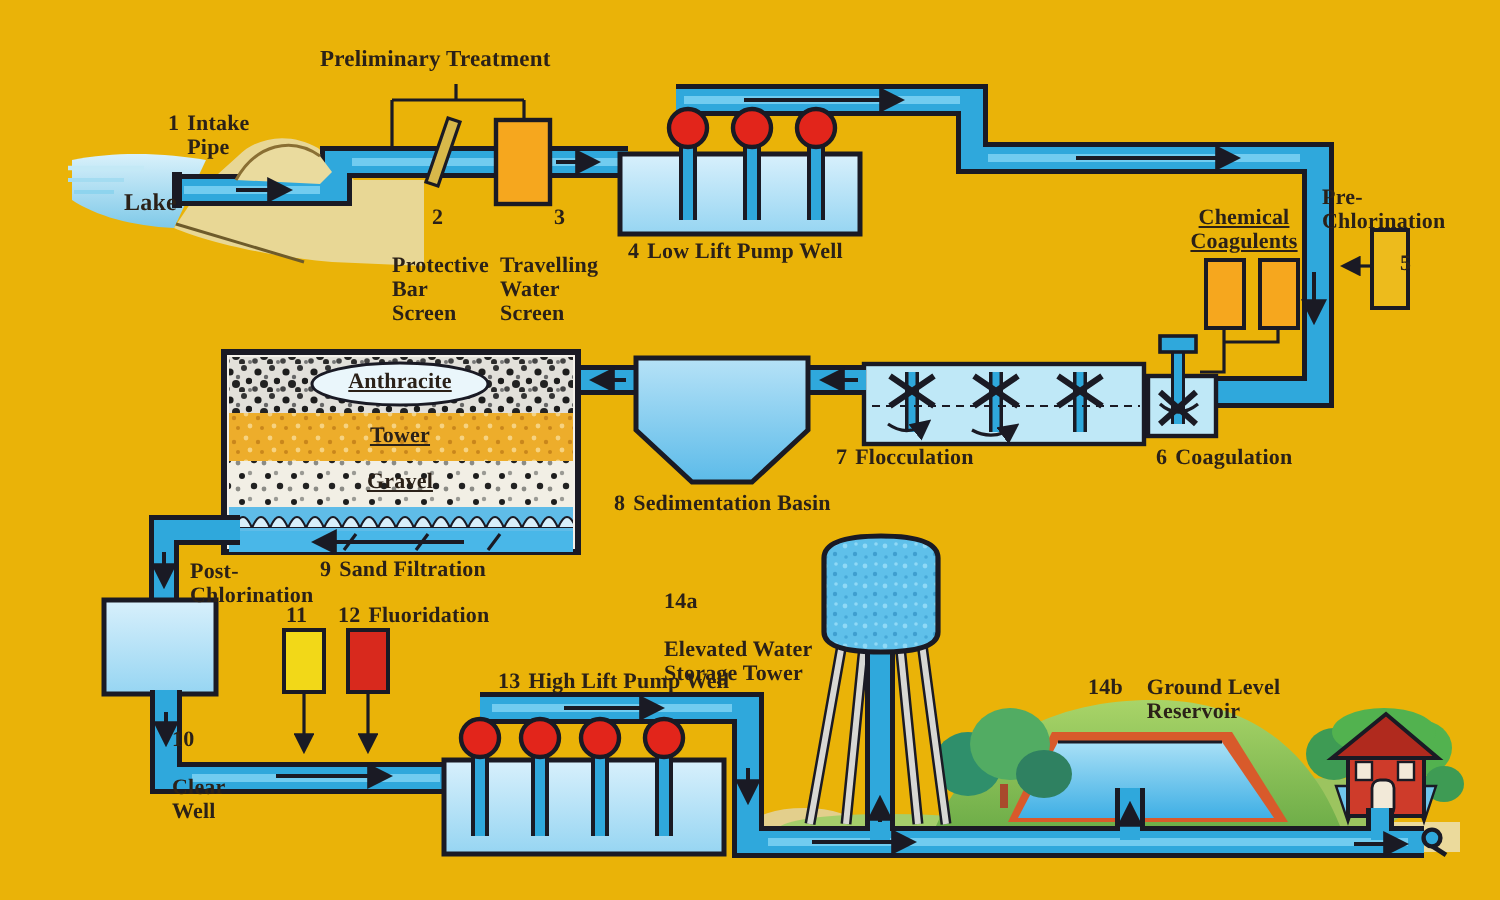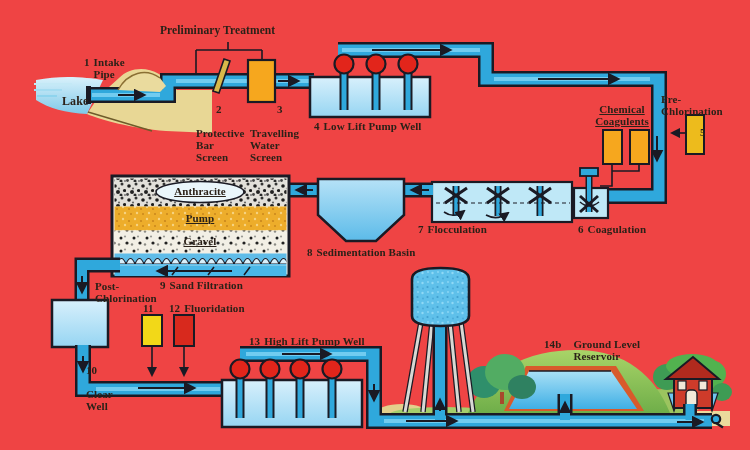--- a/index.html
+++ b/index.html
@@ -1,16 +1,16 @@
 <!DOCTYPE html>
 <html><head>
 <meta charset="utf-8">
 <style>
   html,body{margin:0;padding:0;}
-  #stage{position:relative;width:750px;height:450px;background:#ef4444;overflow:hidden;
+  #stage{position:relative;width:750px;height:450px;background:#eab308;overflow:hidden;
          font-family:"Liberation Serif","DejaVu Serif",serif;}
   #art{position:absolute;left:0;top:0;}
   .lab{position:absolute;font-weight:700;font-size:11px;color:#2B2118;line-height:1.1;
        white-space:pre-line;letter-spacing:.1px;}
   .row{display:flex;gap:4px;align-items:flex-start;white-space:pre-line;}
   .ctr{text-align:center;text-decoration:underline;}
   .pd{stroke:#1A1A24;fill:none;}
   .pb{stroke:#2FA8DC;fill:none;}
   .ph{stroke:#79CFF2;fill:none;opacity:.9;}
   .ar{stroke:#1A1A24;stroke-width:2;fill:none;}
@@ -370,24 +370,29 @@
 <div class="lab row" style="left:169px;top:302px;align-items:center;">
   <span class="num">12</span>
   <span>Fluoridation</span>
 </div>
 
 <div class="lab row" style="left:249px;top:335px;">
   <span class="num">13</span>
   <span>High Lift Pump Well</span>
 </div>
 
+<div class="lab" style="left:332px;top:283px;">
+  <div>14a</div>
+  <div>Elevated Water
+Storage Tower</div>
+</div>
 
 <div class="lab row" style="left:544px;top:338px;gap:12px;">
   <span class="num">14b</span>
   <span>Ground Level
 Reservoir</span>
 </div>
 
 <div class="lab ctr" style="left:158px;top:185px;width:84px;">Anthracite</div>
-<div class="lab ctr" style="left:158px;top:212px;width:84px;">Pump</div>
+<div class="lab ctr" style="left:158px;top:212px;width:84px;">Tower</div>
 <div class="lab ctr" style="left:158px;top:235px;width:84px;">Gravel</div>
 
 </div>
 
 </body></html>

